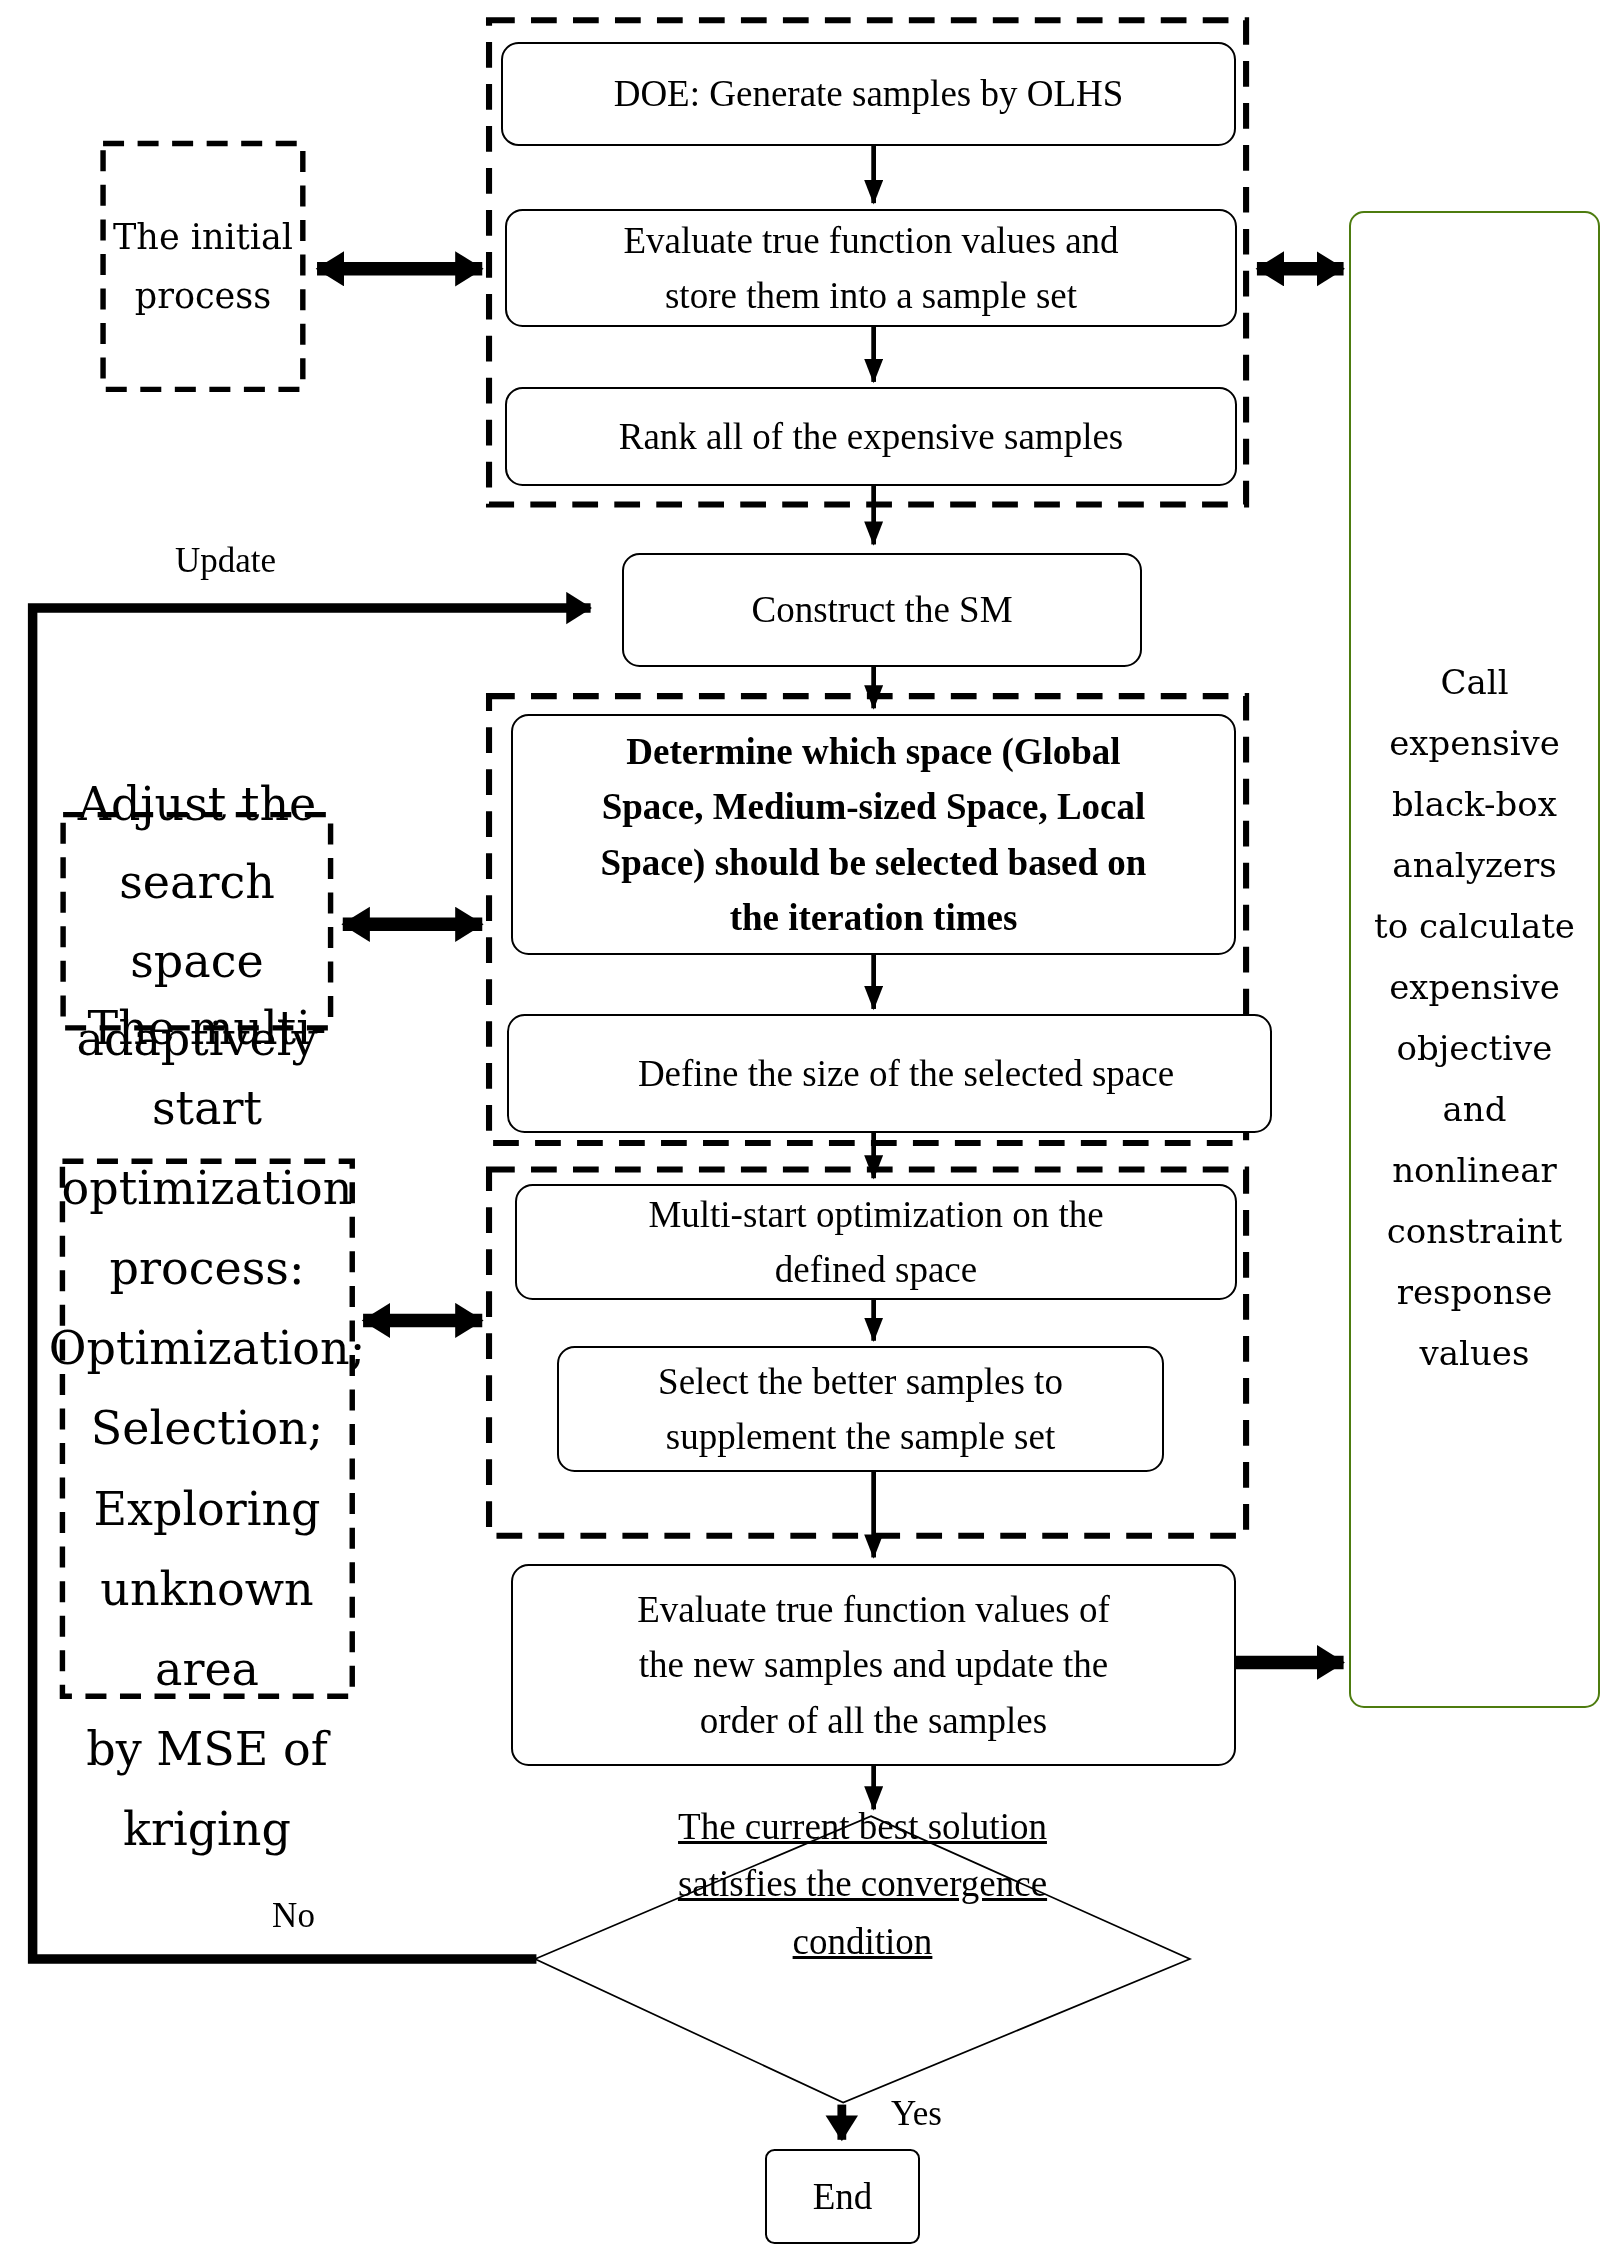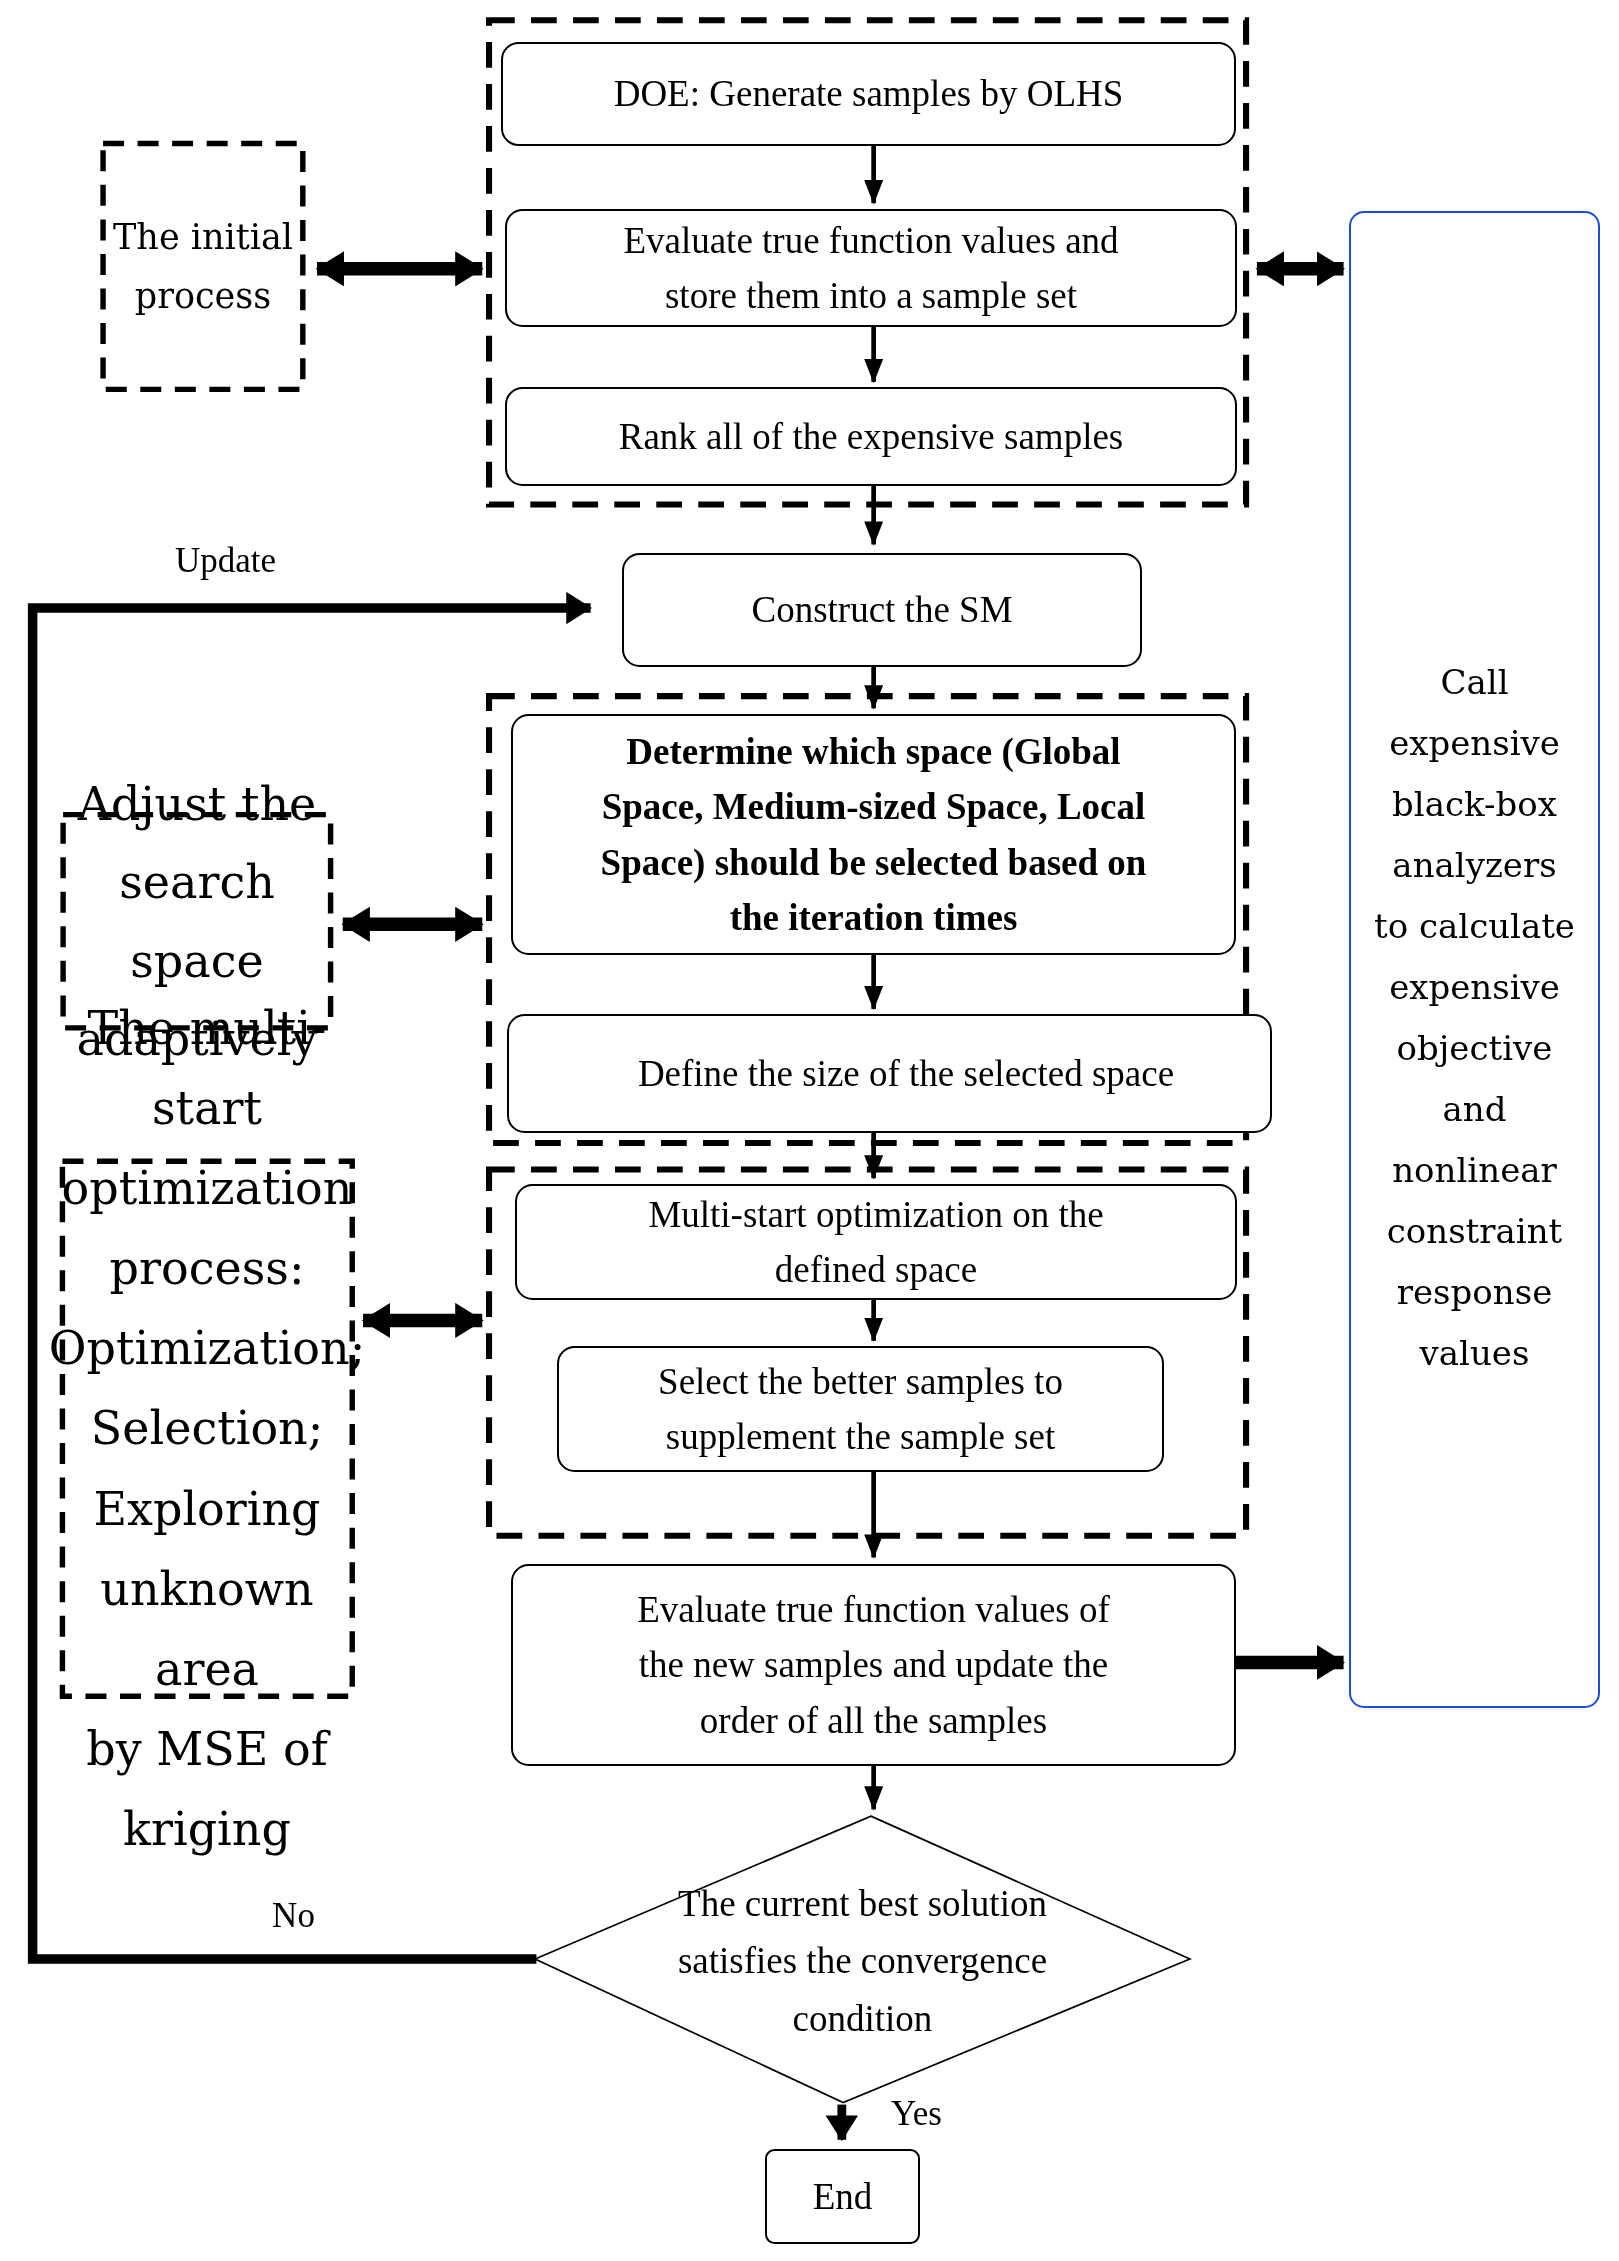--- a/index.html
+++ b/index.html
@@ -5,21 +5,21 @@
   html,body{margin:0;padding:0;background:#ffffff;}
   #canvas{position:relative;width:1620px;height:2261px;background:#ffffff;overflow:hidden;
           font-family:"Liberation Serif",serif;color:#000;}
   #wires{position:absolute;left:0;top:0;width:1620px;height:2261px;}
   .node{position:absolute;background:#ffffff;border:2px solid #000000;border-radius:17.6px;
         display:flex;align-items:center;justify-content:center;text-align:center;
         font-size:37px;line-height:1.5;white-space:pre-line;}
   .ghost{position:absolute;background:transparent;display:flex;align-items:center;justify-content:center;
          text-align:center;white-space:pre-line;font-family:"DejaVu Serif",serif;
          font-size:46px;line-height:1.7;}
-  .tallbox{position:absolute;background:#ffffff;border:2px solid #1d4ed8;border-radius:15px;}
+  .tallbox{position:absolute;background:#ffffff;border:2px solid #4d7c0f;border-radius:15px;}
   .tallbox .inner{position:absolute;left:0;top:439px;width:100%;text-align:center;
          font-family:"DejaVu Serif",serif;font-size:34px;line-height:61px;white-space:pre-line;}
   .freelabel{position:absolute;text-align:center;font-size:35px;line-height:1.2;}
   .dimtext{position:absolute;text-align:center;font-size:37px;line-height:1.55;white-space:pre-line;}
   svg .wire{stroke:#000000;fill:none;}
   svg .dash-big{stroke:#000000;fill:none;stroke-width:9;stroke-dasharray:38 24;}
   svg .dash-small{stroke:#000000;fill:none;stroke-width:8;stroke-dasharray:31 20;}
   svg .diamond{fill:#ffffff;stroke:#000000;stroke-width:2.5;}
   svg .head{fill:#000000;}
 </style>
@@ -83,21 +83,21 @@
   <div class="node" style="left:507px;top:1014px;width:728px;height:115px;padding-left:33px;">Define the size of the selected space</div>
   <div class="node" style="left:515px;top:1184px;width:718px;height:112px;">Multi-start optimization on the
 defined space</div>
   <div class="node" style="left:557px;top:1346px;width:603px;height:122px;">Select the better samples to
 supplement the sample set</div>
   <div class="node" style="left:765px;top:2149px;width:151px;height:91px;border-radius:9.5px;">End</div>
   <div class="node" style="left:511px;top:1564px;width:721px;height:198px;">Evaluate true function values of
 the new samples and update the
 order of all the samples</div>
 
-  <div class="dimtext" style="left:578px;top:1875px;width:569px;">The current best solution
+  <div class="dimtext" style="left:578px;top:1798px;width:569px;text-decoration:underline;">The current best solution
 satisfies the convergence
 condition</div>
 
   <div class="ghost" style="left:103px;top:144px;width:200px;height:246px;font-size:35px;">The initial
 process</div>
   <div class="ghost" style="left:63px;top:815px;width:268px;height:213px;">Adjust the
 search space
 adaptively</div>
   <div class="ghost" style="left:62px;top:1161px;width:290px;height:535px;line-height:1.74;">The multi-start
 optimization

